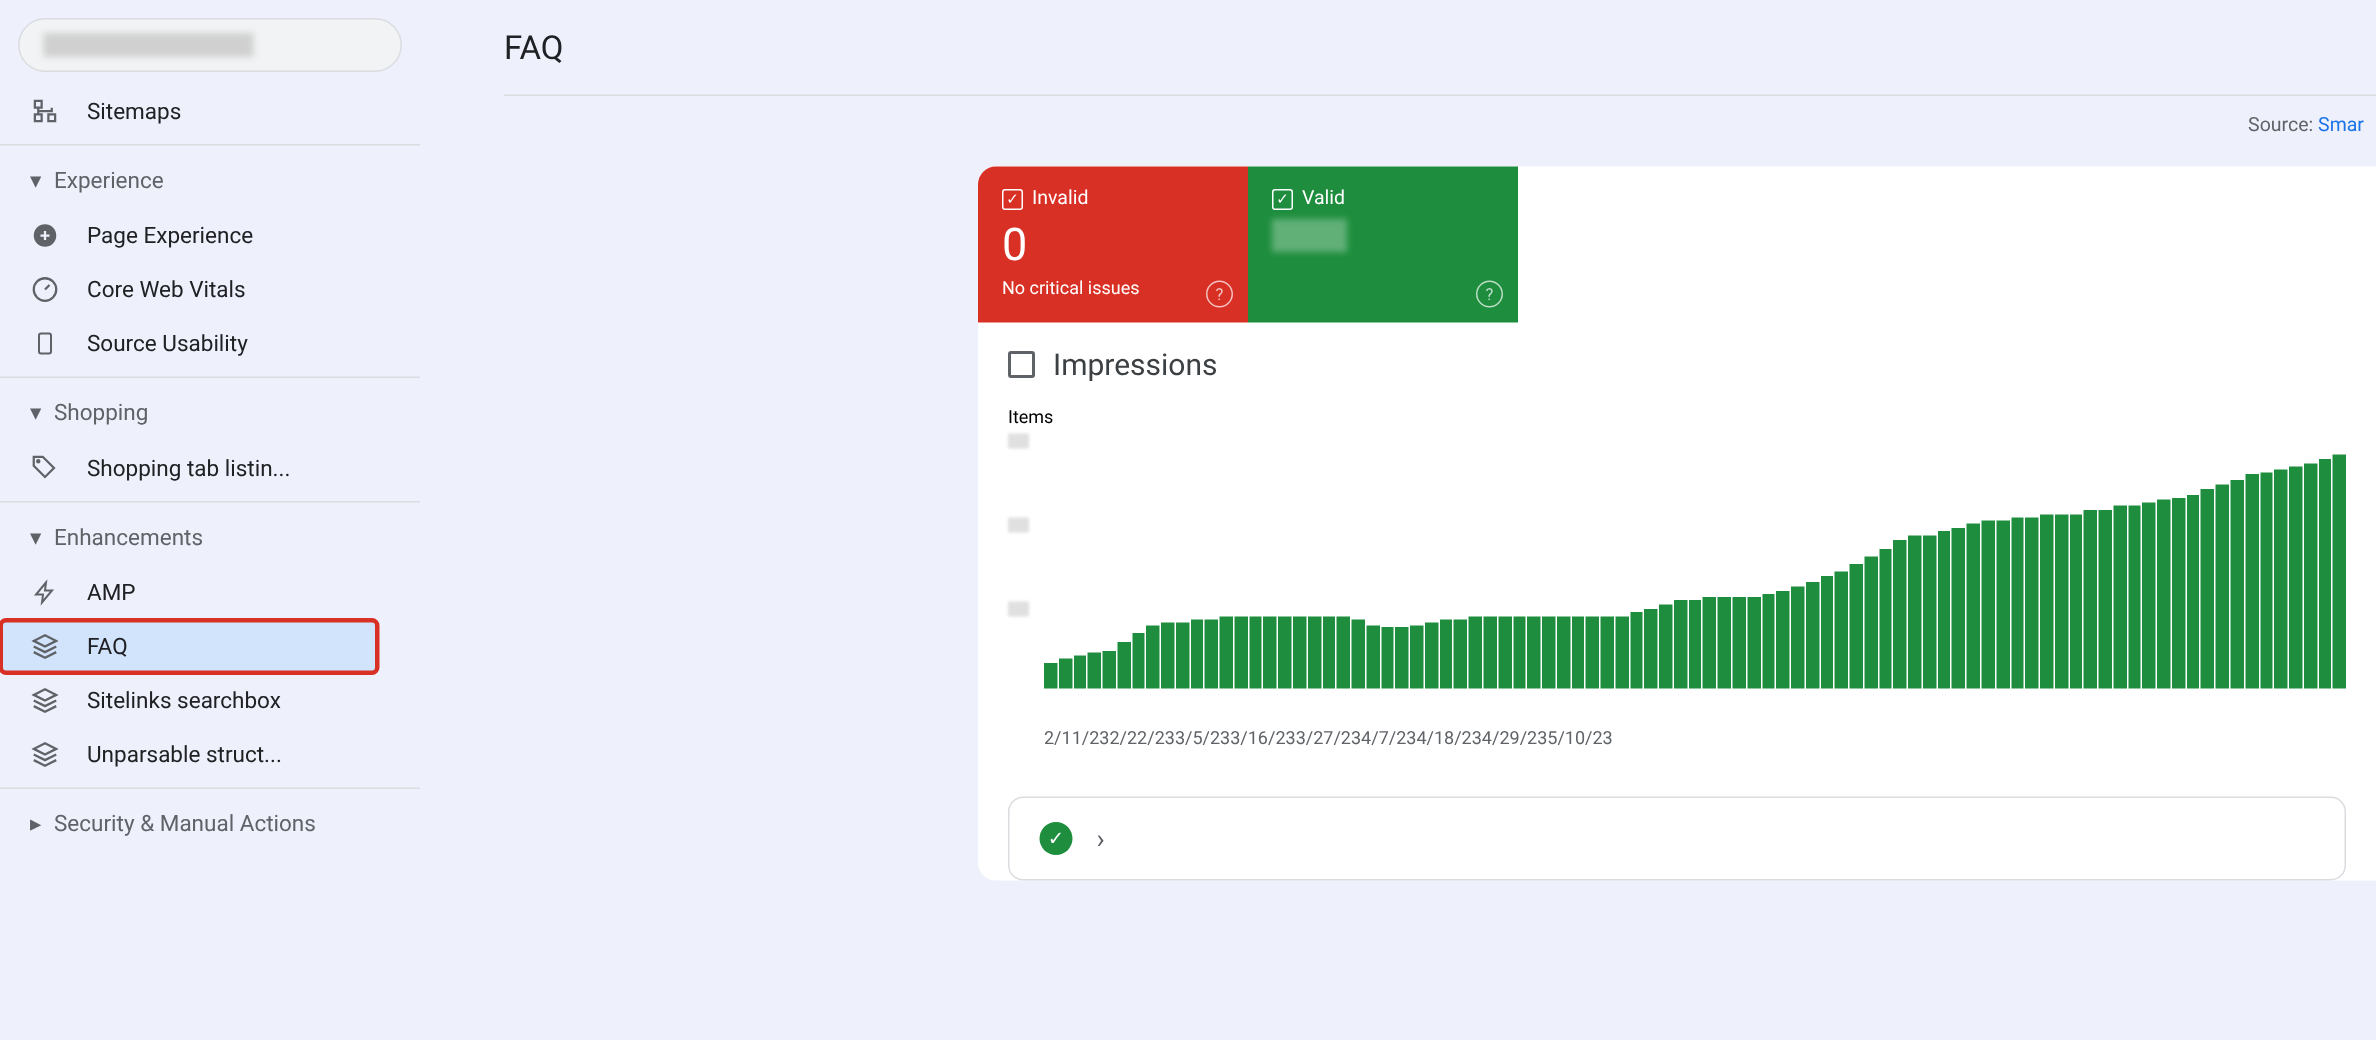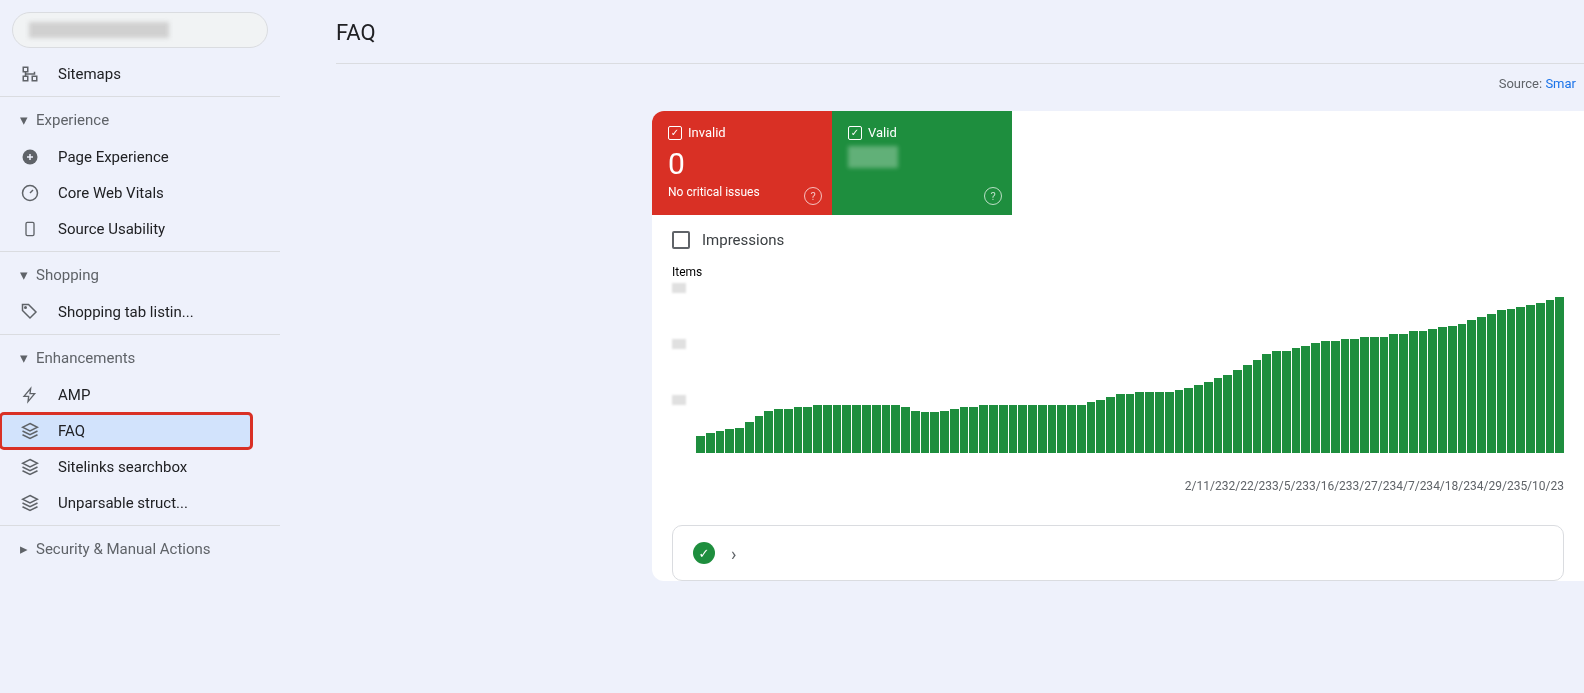--- a/index.html
+++ b/index.html
@@ -32,30 +32,30 @@
 .status-tab.valid { background: #1e8e3e; }
 .status-label { font-size: 13px; display: flex; align-items: center; gap: 6px; margin-bottom: 6px; }
 .status-label .cb { width: 14px; height: 14px; border: 1.5px solid #fff; border-radius: 2px; display: flex; align-items: center; justify-content: center; font-size: 10px; }
 .status-value { font-size: 30px; font-weight: 400; margin-bottom: 4px; }
 .status-sub { font-size: 12px; }
 .status-help { position: absolute; right: 10px; bottom: 10px; width: 18px; height: 18px; border: 1.5px solid rgba(255,255,255,0.7); border-radius: 50%; display: flex; align-items: center; justify-content: center; font-size: 11px; color: rgba(255,255,255,0.7); }
 .valid-blur { width: 50px; height: 22px; background: rgba(255,255,255,0.3); filter: blur(2px); margin-bottom: 20px; }
 
 .impressions-row { display: flex; align-items: center; padding: 16px 20px 8px; gap: 12px; }
 .impressions-cb { width: 18px; height: 18px; border: 2px solid #5f6368; border-radius: 2px; }
-.impressions-label { font-size: 15px; color: #3c4043; }
+.impressions-label { font-size: 20px; color: #3c4043; }
 
 .chart-area { padding: 8px 20px 16px; }
 .chart-label { font-size: 12px; color: #000000; }
 .chart-container { position: relative; height: 190px; margin-top: 4px; }
 .yaxis { position: absolute; left: 0; top: 0; height: 170px; width: 18px; }
 .yaxis .tick { position: absolute; left: 0; width: 14px; height: 10px; background: #e0e0e0; filter: blur(1px); }
 .bars { position: absolute; left: 24px; right: 0; top: 0; height: 170px; display: flex; align-items: flex-end; gap: 1px; }
 .bars .bar { flex: 1; background: #1e8e3e; }
-.xaxis { display: flex; justify-content: flex-end; margin-left: 24px; margin-top: 6px; font-size: 12px; color: #5f6368; }
+.xaxis { display: flex; justify-content: flex-start; margin-left: 24px; margin-top: 6px; font-size: 12px; color: #5f6368; }
 
 .action-row { margin: 16px 20px; border: 1px solid #dadce0; border-radius: 10px; padding: 16px 20px; display: flex; align-items: center; gap: 16px; cursor: pointer; }
 .check-circle { width: 22px; height: 22px; background: #1e8e3e; border-radius: 50%; display: flex; align-items: center; justify-content: center; color: #fff; font-size: 13px; }
 .action-text { flex: 1; font-size: 14px; color: #3c4043; }
 .arrow-right { color: #5f6368; font-size: 18px; }
 </style>
 </head>
 <body>
 
 <div class="sidebar">

